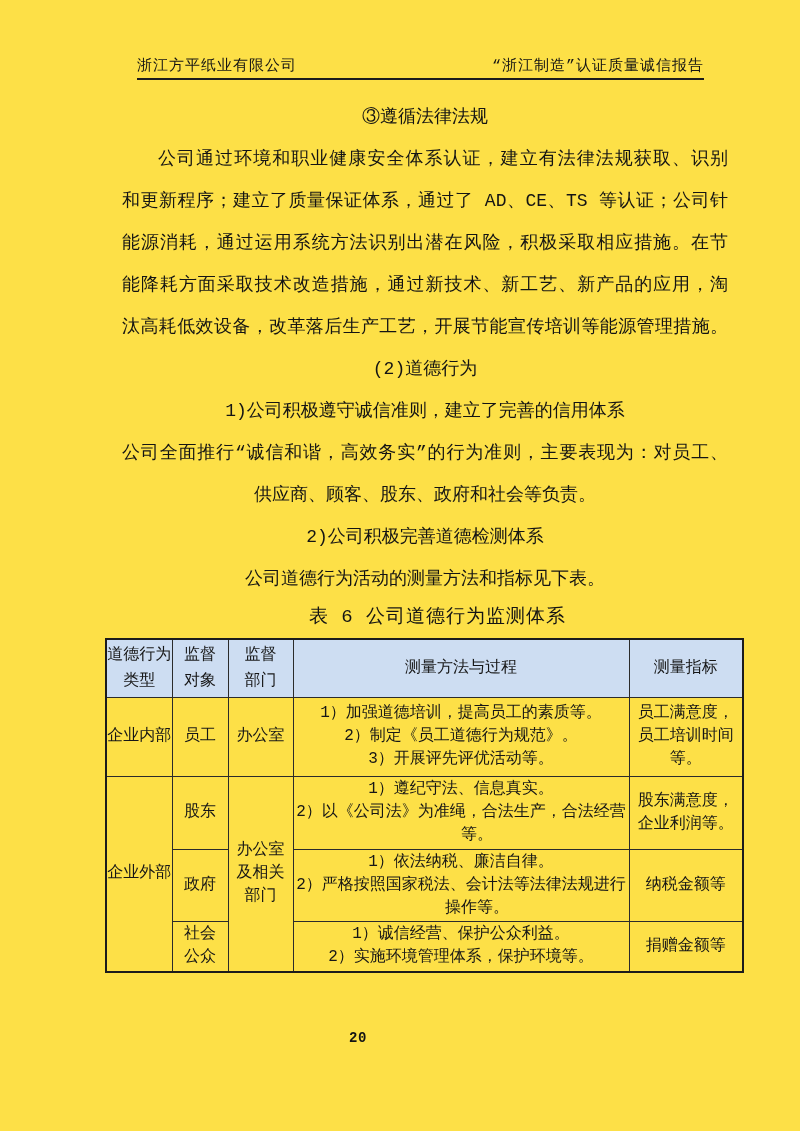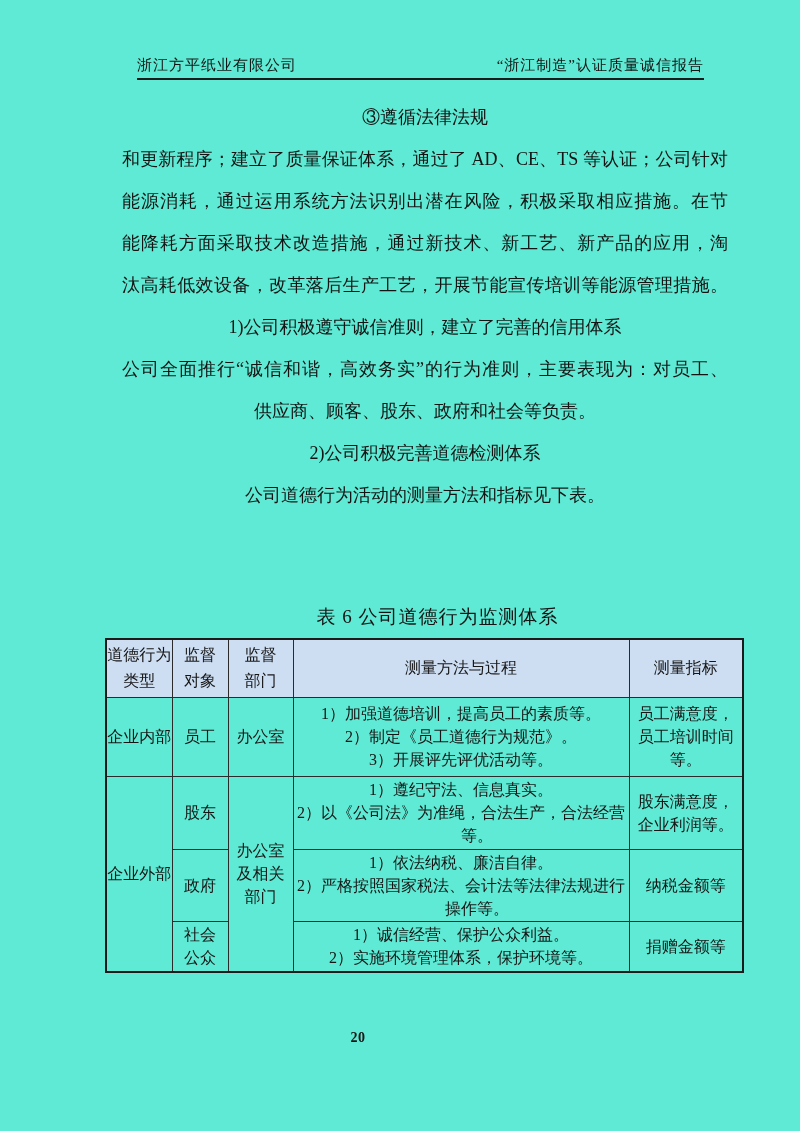--- a/index.html
+++ b/index.html
@@ -1,18 +1,18 @@
 <!DOCTYPE html>
 <html><head>
 <meta charset="utf-8">
 <style>
   html,body{margin:0;padding:0;background:#e8e8e8;}
   .page{
-    position:relative;width:800px;height:1131px;background:#5eead4;
-    font-family:Liberation Serif, serif;color:#141414;
+    position:relative;width:800px;height:1131px;background:#fde047;
+    font-family:Liberation Mono, monospace;color:#141414;
     overflow:hidden;
   }
   
   .page-header{
     position:absolute;left:137px;top:56px;width:567px;
     display:flex;justify-content:space-between;align-items:flex-end;
     font-size:15px;letter-spacing:1px;
     border-bottom:2px solid #1c1c1c;padding-bottom:3px;
   }
   
@@ -60,24 +60,26 @@
 
 <div class="page">
 
   <div class="page-header">
     <span>浙江方平纸业有限公司</span>
     <span>“浙江制造”认证质量诚信报告</span>
   </div>
 
   <div class="body-text">
     <div class="line">③遵循法律法规</div>
+    <div class="line just indent">公司通过环境和职业健康安全体系认证，建立有法律法规获取、识别</div>
     <div class="line just">和更新程序；建立了质量保证体系，通过了 AD、CE、TS 等认证；公司针对</div>
     <div class="line just">能源消耗，通过运用系统方法识别出潜在风险，积极采取相应措施。在节</div>
     <div class="line just">能降耗方面采取技术改造措施，通过新技术、新工艺、新产品的应用，淘</div>
     <div class="line just">汰高耗低效设备，改革落后生产工艺，开展节能宣传培训等能源管理措施。</div>
+    <div class="line">(2)道德行为</div>
     <div class="line">1)公司积极遵守诚信准则，建立了完善的信用体系</div>
     <div class="line just">公司全面推行“诚信和谐，高效务实”的行为准则，主要表现为：对员工、</div>
     <div class="line">供应商、顾客、股东、政府和社会等负责。</div>
     <div class="line">2)公司积极完善道德检测体系</div>
     <div class="line">公司道德行为活动的测量方法和指标见下表。</div>
   </div>
 
   <div class="caption">表 6 公司道德行为监测体系</div>
 
   <table class="ethics">

